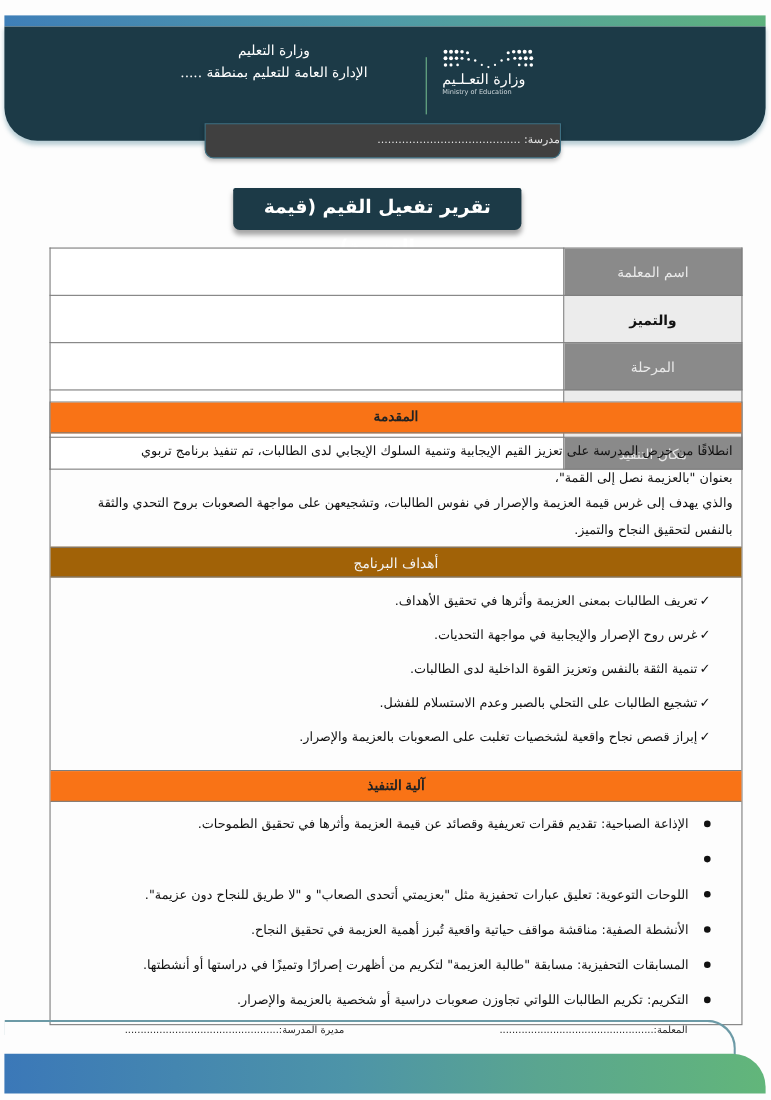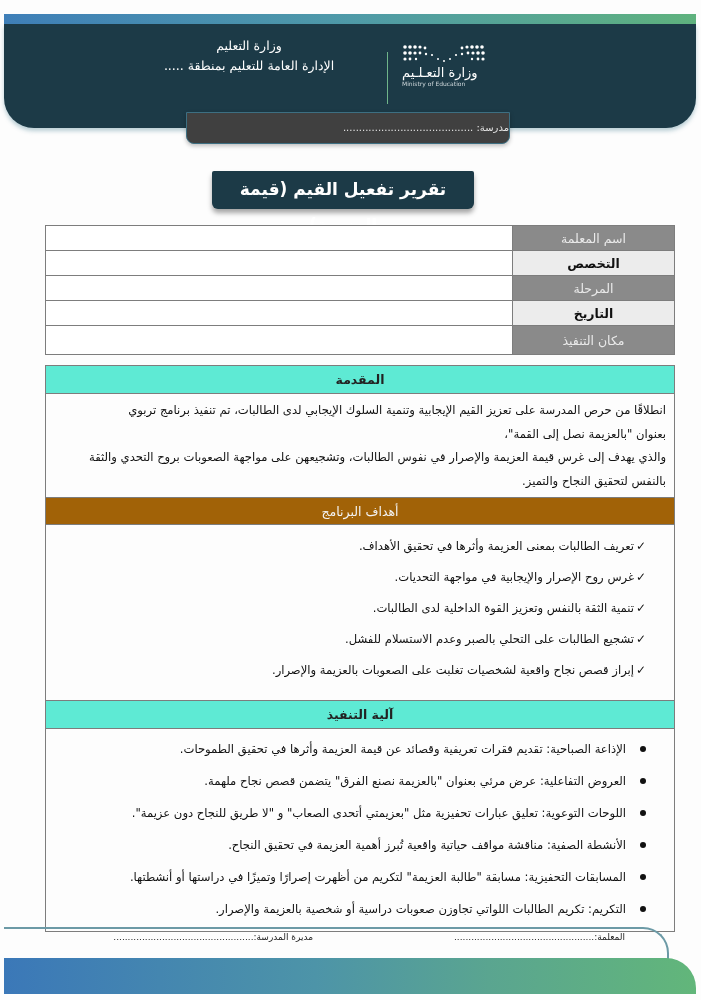--- a/index.html
+++ b/index.html
@@ -29,32 +29,32 @@
 
   
   .title-box { position: absolute; left: 212px; top: 171px; width: 262px; height: 38px;
     background: #1c3a47; color: #fff; border-radius: 2px 2px 6px 6px;
     box-shadow: 0 4px 5px rgba(0,0,0,0.35);
     font-size: 17px; font-weight: bold; text-align: center; line-height: 36px; direction: rtl; }
 
   
   table { border-collapse: collapse; direction: rtl; }
   .info { position: absolute; left: 45px; top: 225px; width: 630px; }
-  .info td { border: 1px solid #7d7d7d; height: 25px; }
+  .info td { border: 1px solid #7d7d7d; height: 43px; }
   .info td.lbl { width: 162px; font-size: 12.5px; text-align: center; color: #333; }
   .info td.lbl.dark { background: #8a8a8a; color: #eaeaea; }
   .info td.lbl.light { background: #ececec; color: #111; font-weight: bold; }
   .info td.val { background: #fff; }
   .info tr.tall td { height: 29px; }
 
   
   .main { position: absolute; left: 45px; top: 365px; width: 630px; border: 1px solid #7d7d7d; direction: rtl; }
   .sec-head { height: 28px; line-height: 27px; text-align: center; font-size: 12.5px; font-weight: bold;
     border-bottom: 1px solid #7d7d7d; color: #222; }
-  .sec-head.light { background: #5eead4; }
+  .sec-head.light { background: #f97316; font-family: Liberation Serif, serif; }
   .sec-head.dark { background: #a16207; color: #f3f3f3; font-weight: normal; border-top: 1px solid #7d7d7d; }
   .intro { padding: 5px 8px 4px 8px; font-size: 11.6px; line-height: 23.5px; color: #111; text-align: right; }
   .intro p { white-space: nowrap; }
   .goals { padding: 6px 0 14px 0; border-bottom: 1px solid #7d7d7d; }
   .goal { height: 31px; line-height: 31px; font-size: 11.6px; color: #111; padding-right: 24px; white-space: nowrap; position: relative; }
   .goal .ck { position: absolute; right: 28px; top: 0; font-size: 12px; color: #111; }
   .goal .txt { margin-right: 16px; }
   .mech { padding: 4px 0 6px 0; }
   .mech-item { height: 32px; line-height: 32px; font-size: 11.6px; color: #111; white-space: nowrap; position: relative; padding-right: 48px; }
   .mech-item .bl { position: absolute; right: 28px; top: 13px; width: 6px; height: 6px; border-radius: 50%; background: #111; }
@@ -127,21 +127,21 @@
 
   <div class="title-box">تقرير تفعيل القيم (قيمة العزيمة)</div>
 
   <table class="info">
     <tbody>
         <tr>
       <td class="lbl dark">اسم المعلمة</td>
       <td class="val"></td>
     </tr>
     <tr>
-      <td class="lbl light">التخصص</td>
+      <td class="lbl light">والتميز</td>
       <td class="val"></td>
     </tr>
     <tr>
       <td class="lbl dark">المرحلة</td>
       <td class="val"></td>
     </tr>
     <tr>
       <td class="lbl light">التاريخ</td>
       <td class="val"></td>
     </tr>
@@ -166,21 +166,21 @@
       <div class="goal"><span class="ck">✓</span><span class="txt">تعريف الطالبات بمعنى العزيمة وأثرها في تحقيق الأهداف.</span></div>
       <div class="goal"><span class="ck">✓</span><span class="txt">غرس روح الإصرار والإيجابية في مواجهة التحديات.</span></div>
       <div class="goal"><span class="ck">✓</span><span class="txt">تنمية الثقة بالنفس وتعزيز القوة الداخلية لدى الطالبات.</span></div>
       <div class="goal"><span class="ck">✓</span><span class="txt">تشجيع الطالبات على التحلي بالصبر وعدم الاستسلام للفشل.</span></div>
       <div class="goal"><span class="ck">✓</span><span class="txt">إبراز قصص نجاح واقعية لشخصيات تغلبت على الصعوبات بالعزيمة والإصرار.</span></div>
     </div>
 
     <div class="sec-head light">آلية التنفيذ</div>
     <div class="mech">
       <div class="mech-item"><span class="bl"></span><span>الإذاعة الصباحية: تقديم فقرات تعريفية وقصائد عن قيمة العزيمة وأثرها في تحقيق الطموحات.</span></div>
-      <div class="mech-item"><span class="bl"></span><span>العروض التفاعلية: عرض مرئي بعنوان "بالعزيمة نصنع الفرق" يتضمن قصص نجاح ملهمة.</span></div>
+      <div class="mech-item"><span class="bl"></span></div>
       <div class="mech-item"><span class="bl"></span><span>اللوحات التوعوية: تعليق عبارات تحفيزية مثل "بعزيمتي أتحدى الصعاب" و "لا طريق للنجاح دون عزيمة".</span></div>
       <div class="mech-item"><span class="bl"></span><span>الأنشطة الصفية: مناقشة مواقف حياتية واقعية تُبرز أهمية العزيمة في تحقيق النجاح.</span></div>
       <div class="mech-item"><span class="bl"></span><span>المسابقات التحفيزية: مسابقة "طالبة العزيمة" لتكريم من أظهرت إصرارًا وتميزًا في دراستها أو أنشطتها.</span></div>
       <div class="mech-item"><span class="bl"></span><span>التكريم: تكريم الطالبات اللواتي تجاوزن صعوبات دراسية أو شخصية بالعزيمة والإصرار.</span></div>
     </div>
   </div>
 
   <div class="foot-line"></div>
   <div class="foot-sign" style="right:76px;">المعلمة:.................................................</div>
   <div class="foot-sign" style="right:388px;">مديرة المدرسة:.................................................</div>

